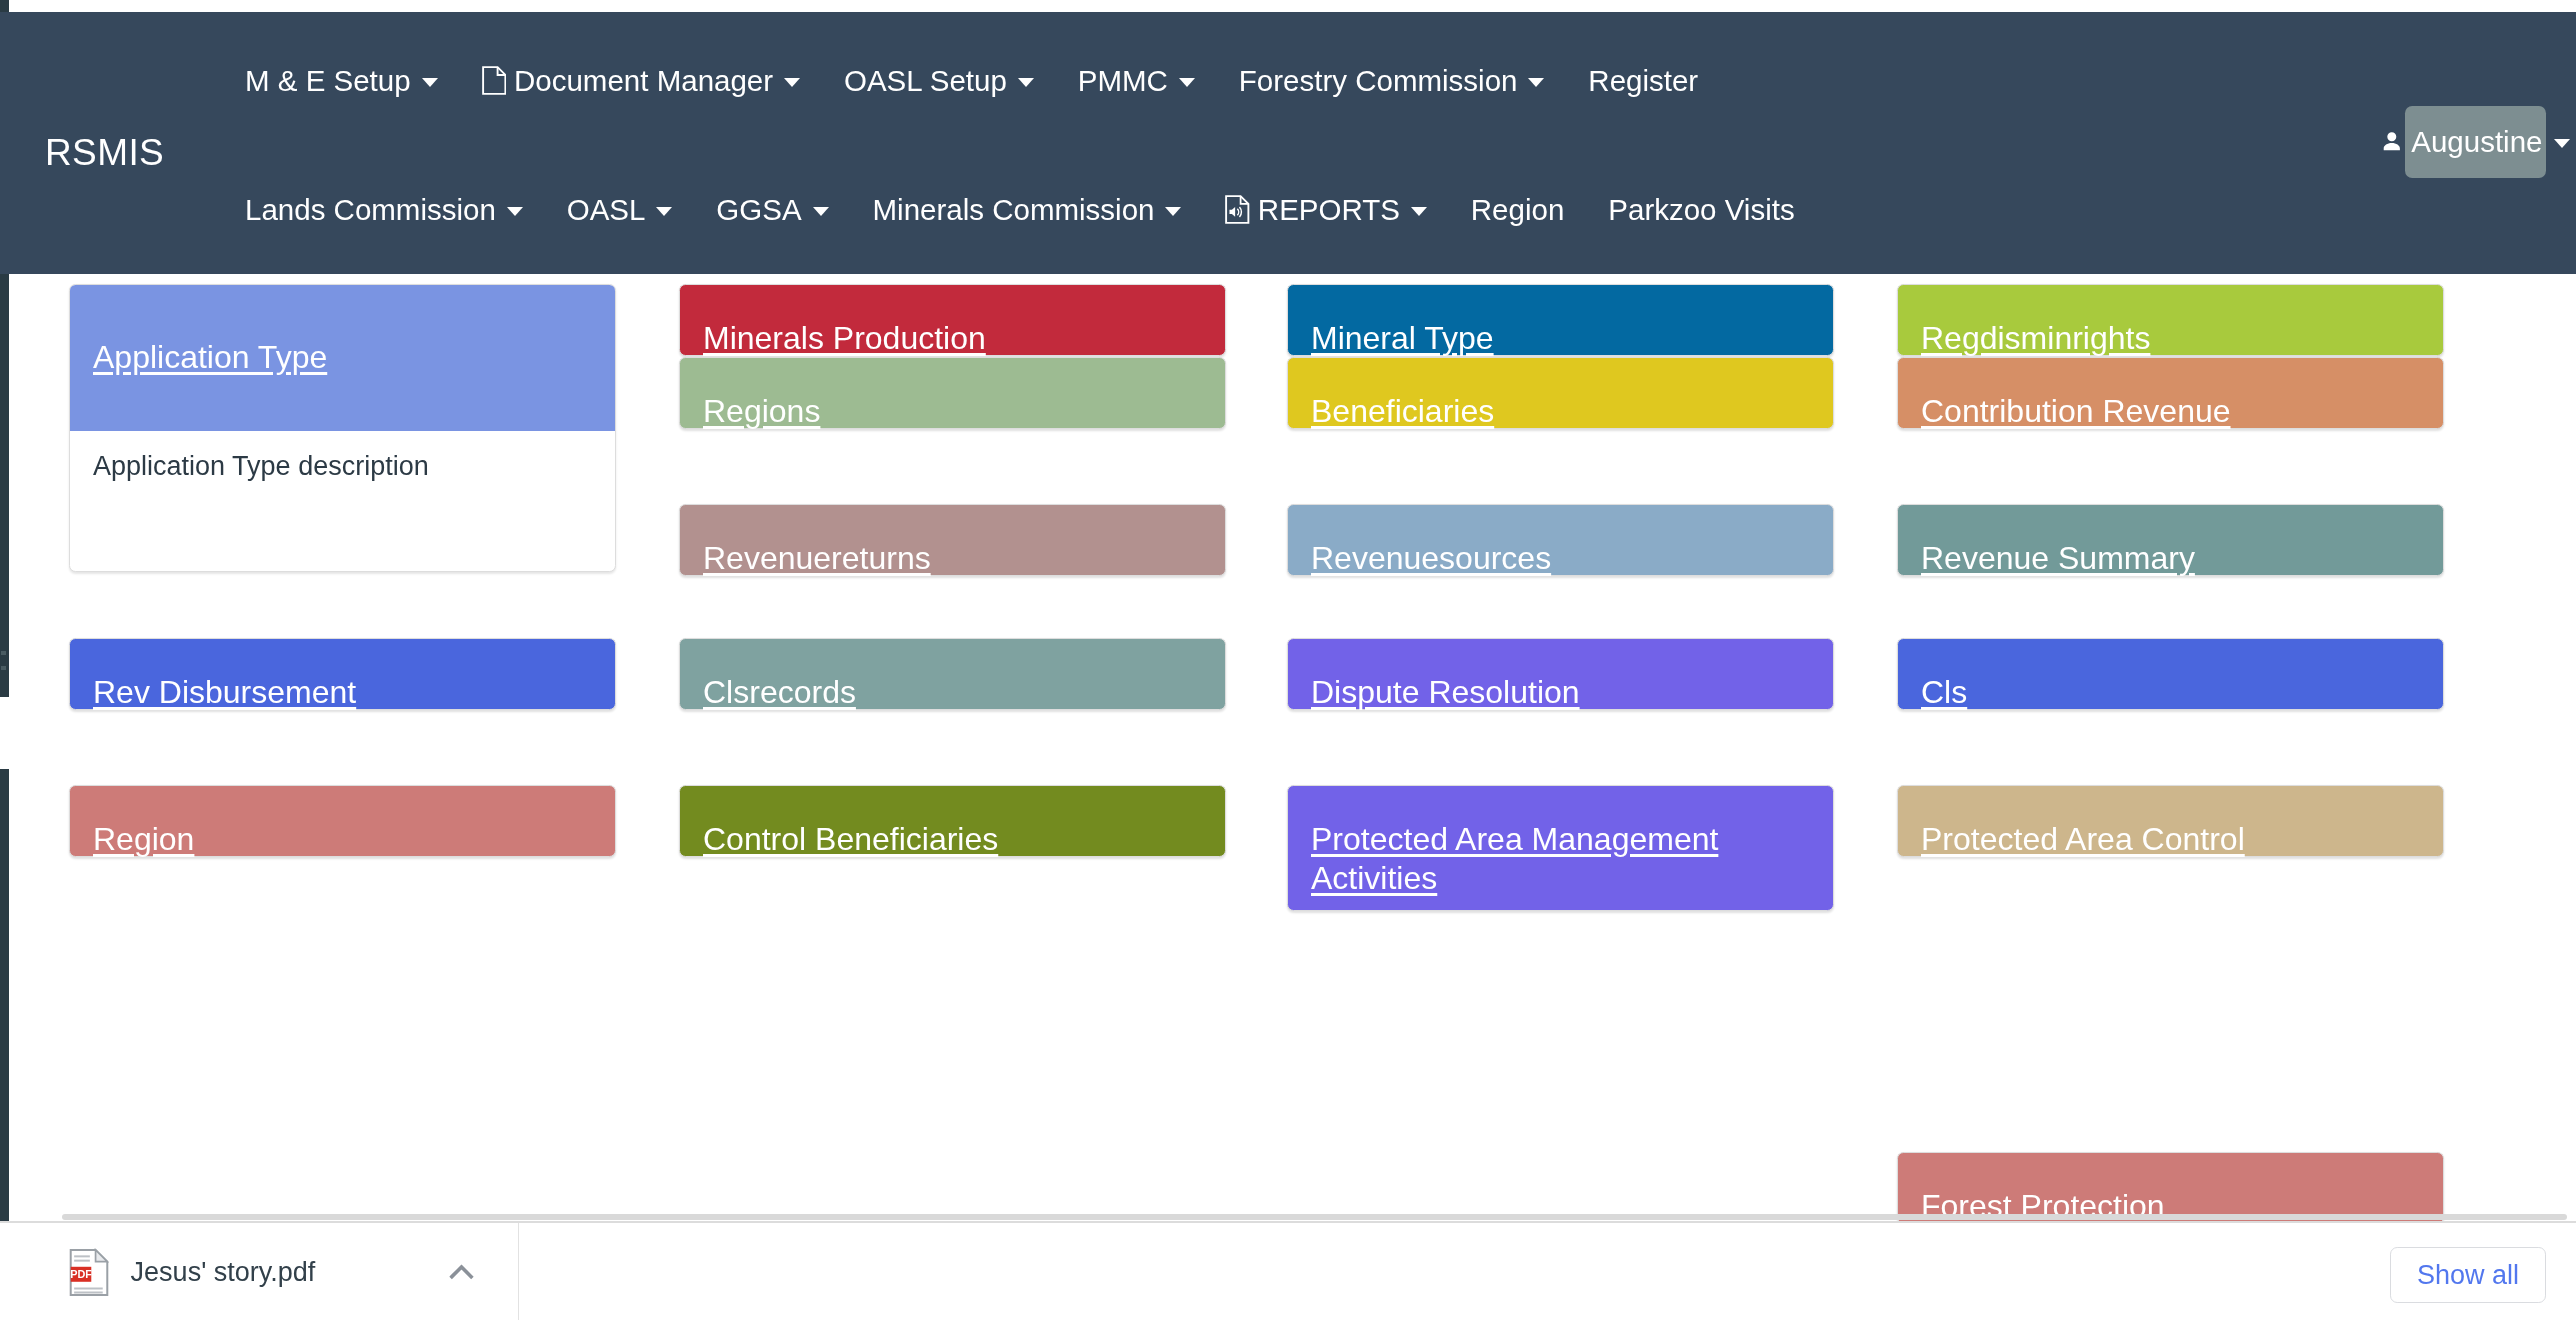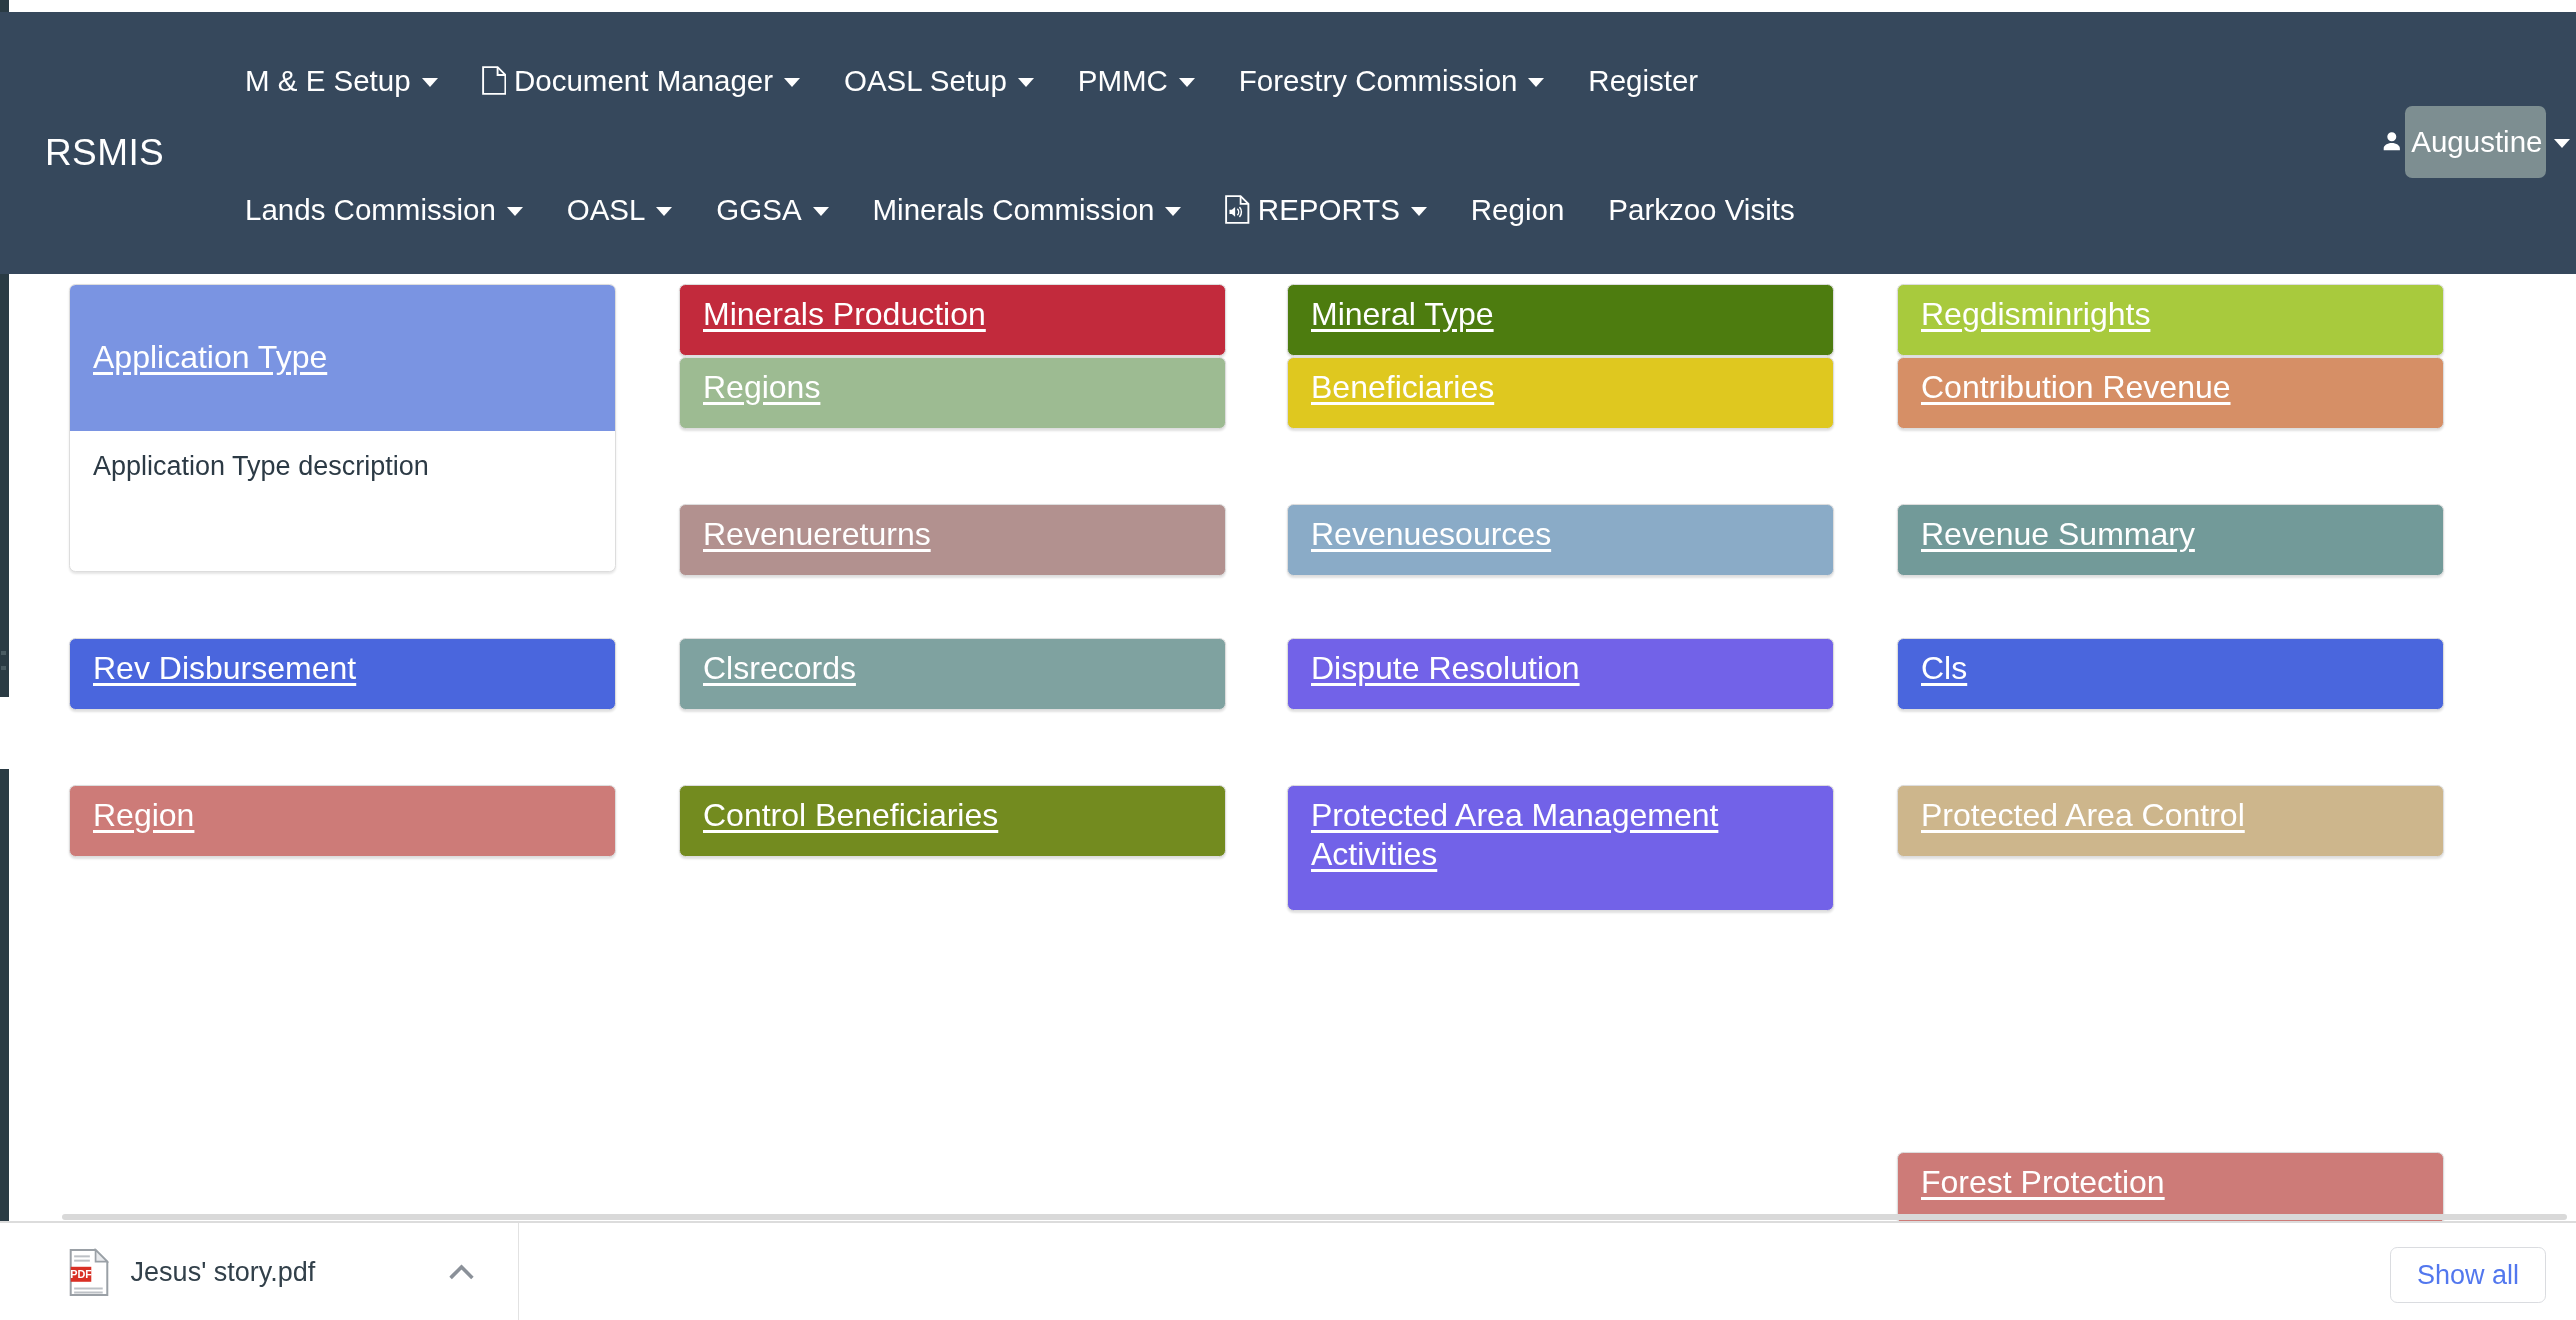--- a/index.html
+++ b/index.html
@@ -63,21 +63,21 @@
   .col{position:absolute;top:0;width:547px;}
   .col.c1{left:69px;}
   .col.c2{left:679px;}
   .col.c3{left:1287px;}
   .col.c4{left:1897px;}
 
   .tile{
     position:absolute;width:547px;box-sizing:border-box;
     border:0.7px solid #ddd;border-radius:6.5px;
     box-shadow:0 1.4px 2.2px rgba(0,0,0,.12);
-    padding:10px 23px;
+    padding:34px 23px;
     display:flex;align-items:flex-start;
   }
   .tile .tlabel{
     color:#ffffff;font-size:32px;line-height:1.22;
     text-decoration:underline;text-underline-offset:3.6px;
     cursor:pointer;word-wrap:break-word;
   }
 
   
   .panel{
@@ -254,21 +254,21 @@
           <span class="tlabel">Clsrecords</span>
         </div>
         <div class="tile" style="top: 511px; height: 72px; background: rgb(115, 139, 31);">
           <span class="tlabel">Control Beneficiaries</span>
         </div>
       </div>
   </div>
 
   <div class="col c3">
     <div id="col3-tiles">
-        <div class="tile" style="top: 10px; height: 72px; background: #4d7c0f;">
+        <div class="tile" style="top: 10px; height: 72px; background: #0369a1;">
           <span class="tlabel">Mineral Type</span>
         </div>
         <div class="tile" style="top: 83px; height: 72px; background: rgb(223, 200, 31);">
           <span class="tlabel">Beneficiaries</span>
         </div>
         <div class="tile" style="top: 230px; height: 72px; background: rgb(138, 171, 199);">
           <span class="tlabel">Revenuesources</span>
         </div>
         <div class="tile" style="top: 364px; height: 72px; background: rgb(114, 98, 232);">
           <span class="tlabel">Dispute Resolution</span>

